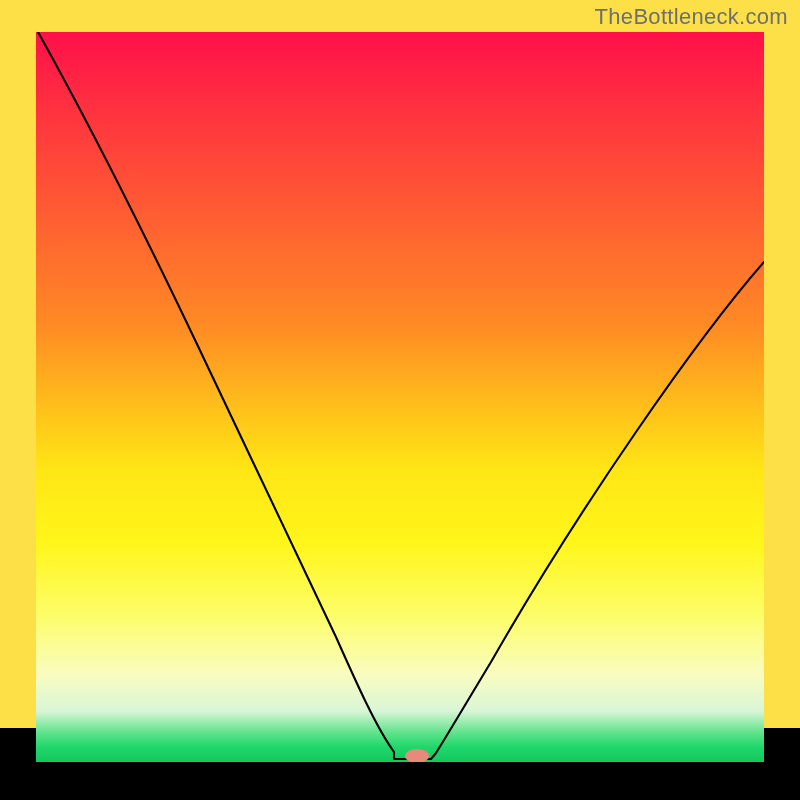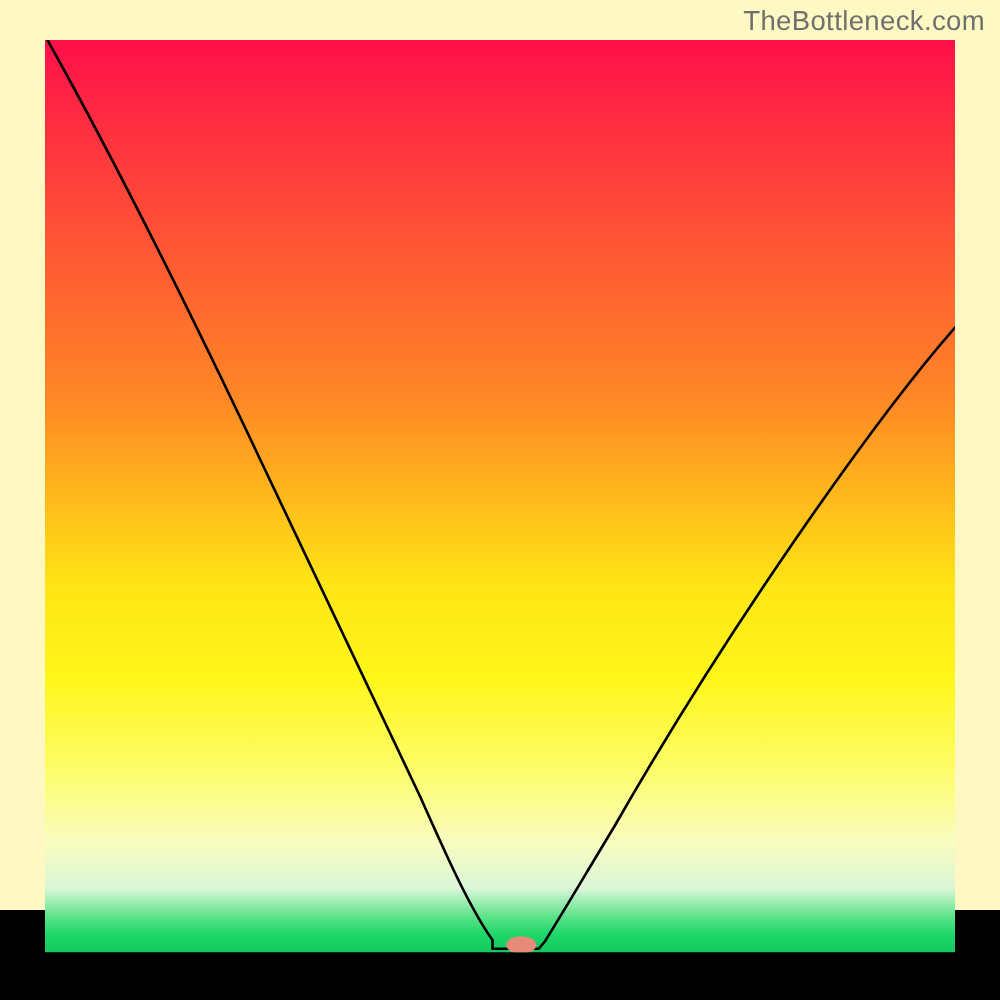--- a/index.html
+++ b/index.html
@@ -8,21 +8,21 @@
     width: 800px;
     height: 800px;
     background: #000;
     overflow: hidden;
     font-family: Arial, Helvetica, sans-serif;
   }
   .frame {
     position: relative;
     width: 800px;
     height: 728px;
-    background: #fef9c3;
+    background: #fde047;
   }
   .watermark {
     position: absolute;
     top: 4px;
     right: 12px;
     color: #6f6f6f;
     font-size: 22px;
     font-weight: 500;
     letter-spacing: 0.3px;
     z-index: 5;

